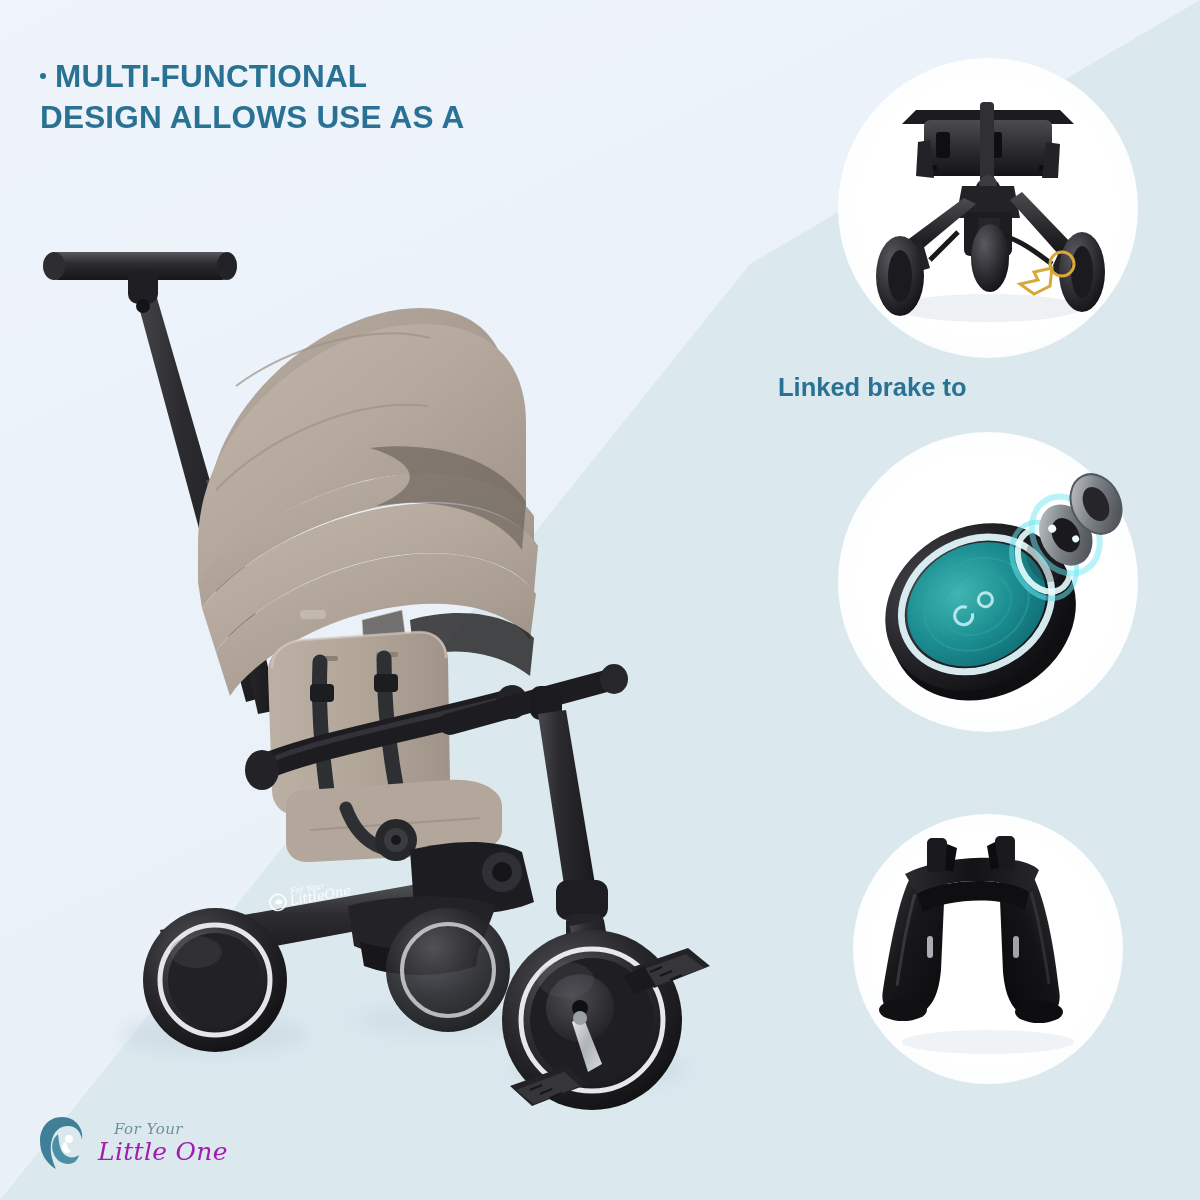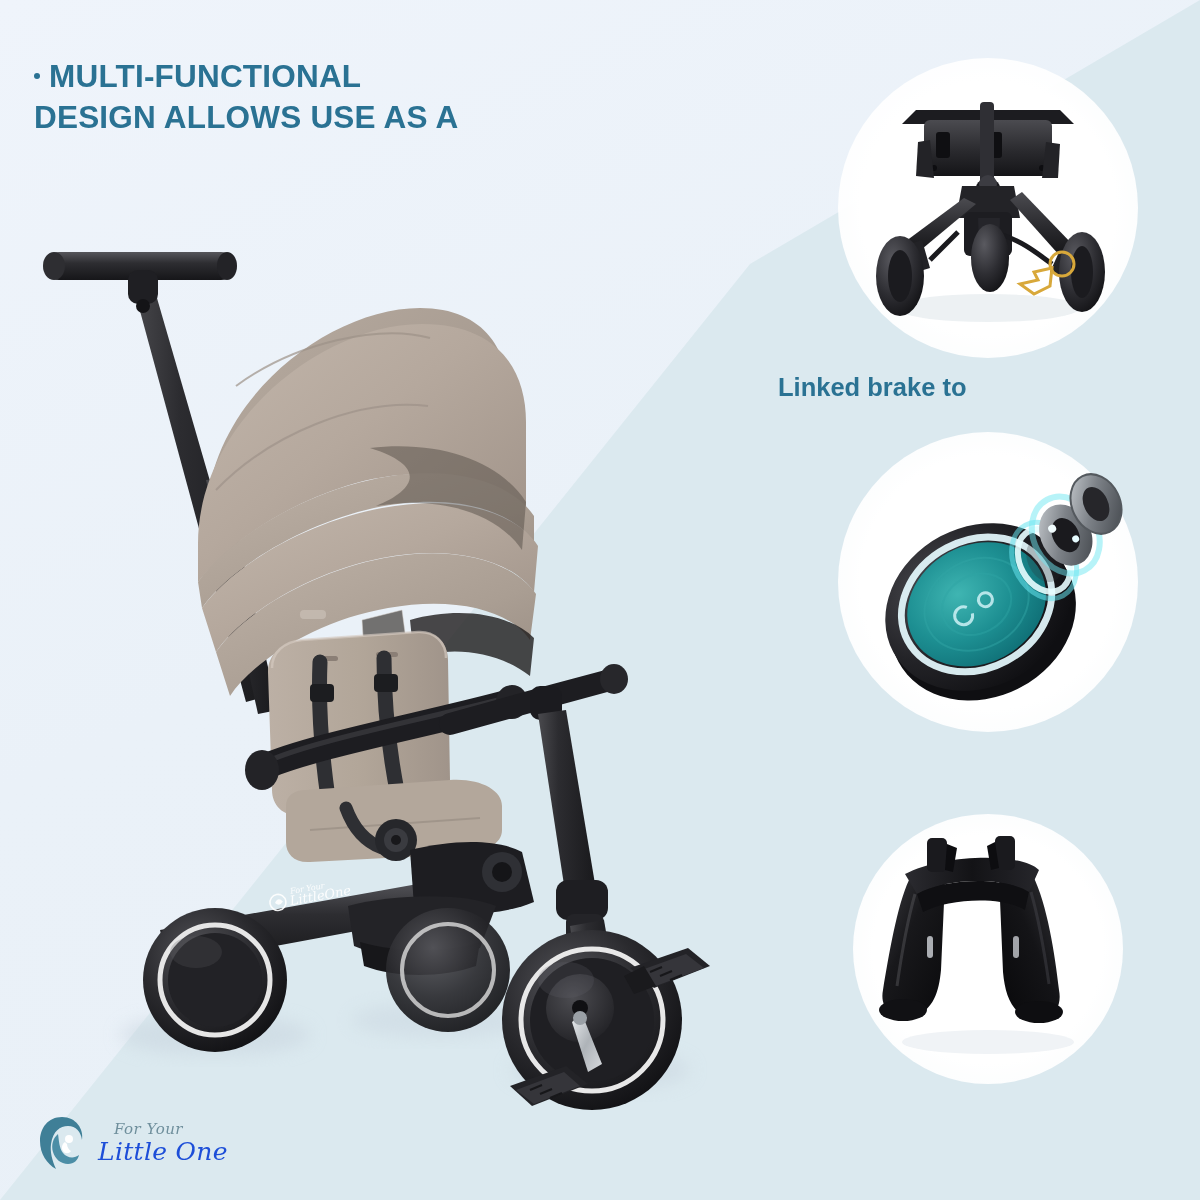--- a/index.html
+++ b/index.html
@@ -20,21 +20,21 @@
     background: linear-gradient(155deg,#eff4fb 0%,#eaf1f8 45%,#e9f0f7 100%);
   }
   .bg-diag {
     position: absolute; inset: 0;
     background: #dbe9ef;
     clip-path: polygon(100% 0%, 100% 100%, 0% 100%, 62.5% 22%);
   }
 
   
   .headline {
-    position: absolute; left: 34px; top: 56px; width: 560px;
+    position: absolute; left: 40px; top: 56px; width: 560px;
     color: #2a7293;
     font-size: 31.5px; font-weight: bold; line-height: 1.30;
     letter-spacing: .2px;
   }
   .headline .bullet {
     display: inline-block; width: 6px; height: 6px; border-radius: 50%;
     background: #2a7293; vertical-align: middle;
     margin-right: 9px; margin-bottom: 6px;
   }
 
@@ -76,21 +76,21 @@
   }
   .logo-mark { width: 52px; height: 58px; flex: none; }
   .logo-words { line-height: 1; }
   .logo-for {
     font-family: "DejaVu Serif", serif;
     font-style: italic; font-size: 15px; color: #6f8f9c;
     letter-spacing: .5px; margin-left: 16px;
   }
   .logo-main {
     font-family: "DejaVu Serif", serif;
-    font-style: italic; font-size: 25px; color: #1d4ed8;
+    font-style: italic; font-size: 25px; color: #a21caf;
     letter-spacing: .3px; margin-top: 2px;
   }
 
   
   .product { position: absolute; left: 10px; top: 190px; width: 720px; height: 950px; }
 </style>
 </head>
 <body>
 
 <div id="stage">

